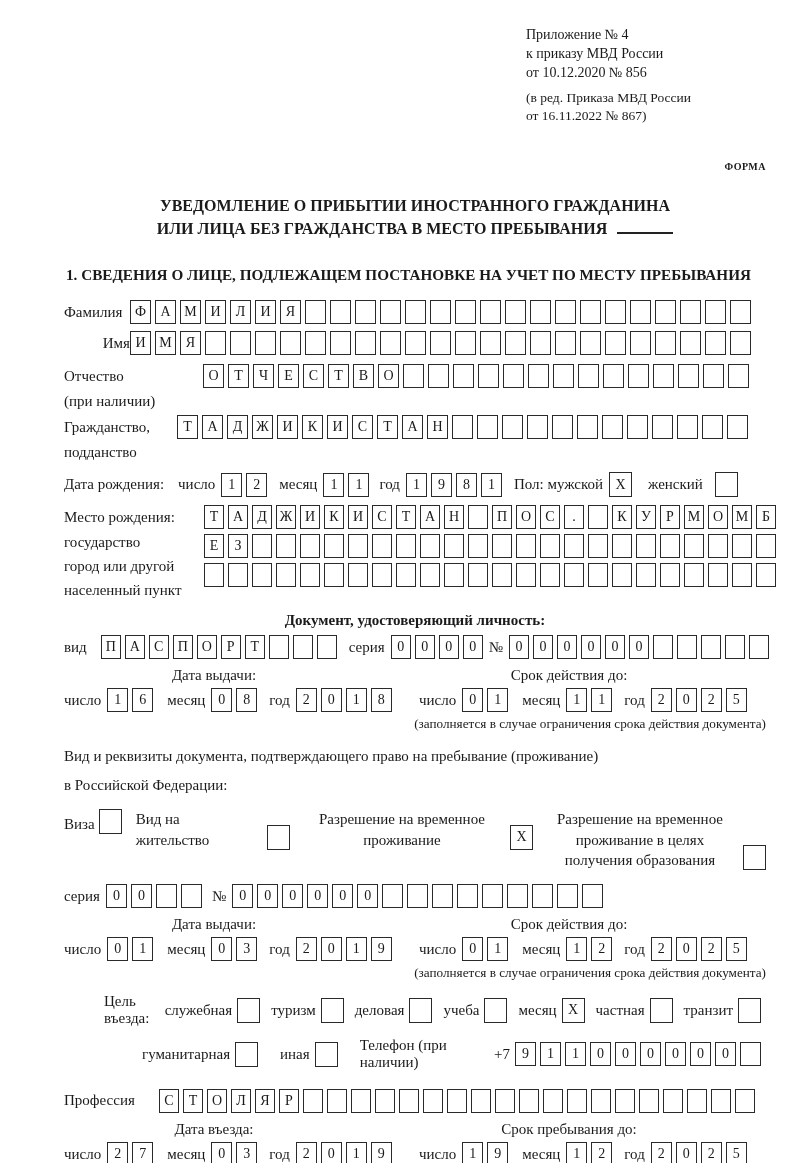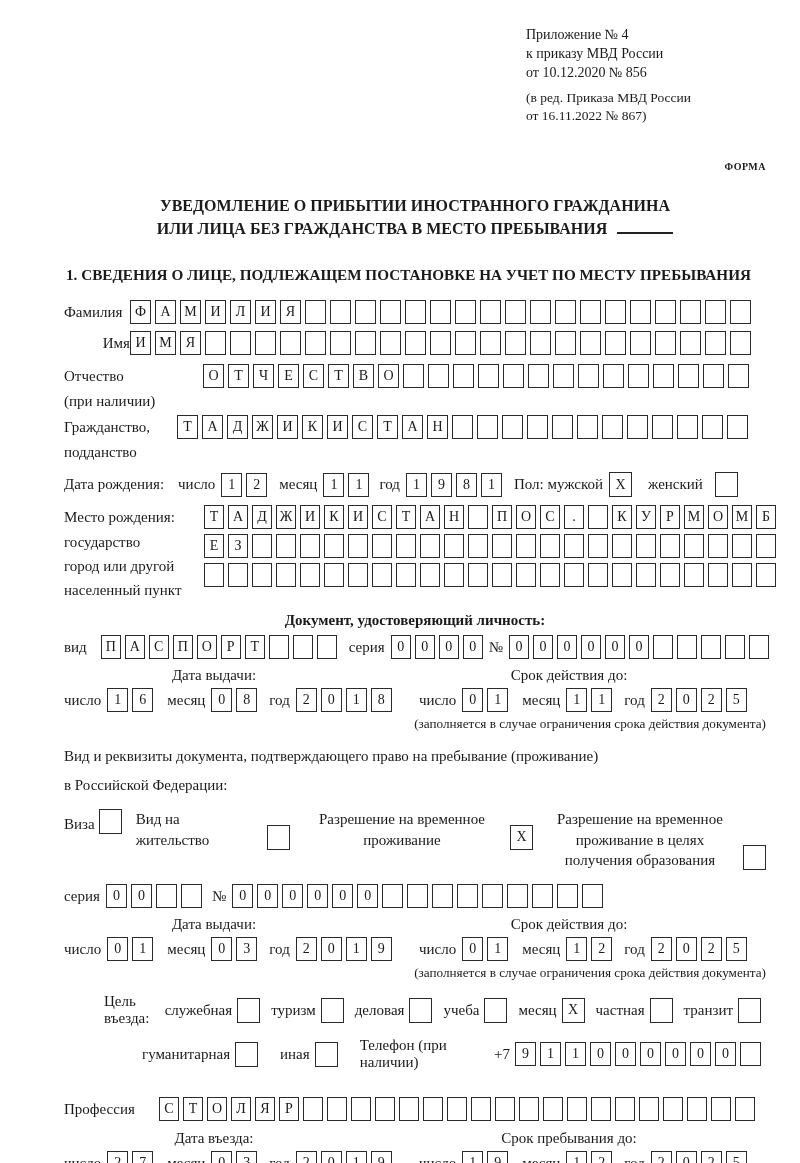--- a/index.html
+++ b/index.html
@@ -563,21 +563,21 @@
         <span class="cell">0</span>
         <span class="cell">0</span>
         <span class="cell">0</span>
         <span class="cell">0</span>
         <span class="cell">0</span>
         <span class="cell">0</span>
         <span class="cell"></span>
       </span>
   </div>
 
-  <div class="row" style="margin-top:26px;">
+  <div class="row" style="margin-top:17px;align-items:center;">
     <span class="lbl w95">Профессия</span>
     <span class="cells sm">
         <span class="cell">С</span>
         <span class="cell">Т</span>
         <span class="cell">О</span>
         <span class="cell">Л</span>
         <span class="cell">Я</span>
         <span class="cell">Р</span>
         <span class="cell"></span>
         <span class="cell"></span>

